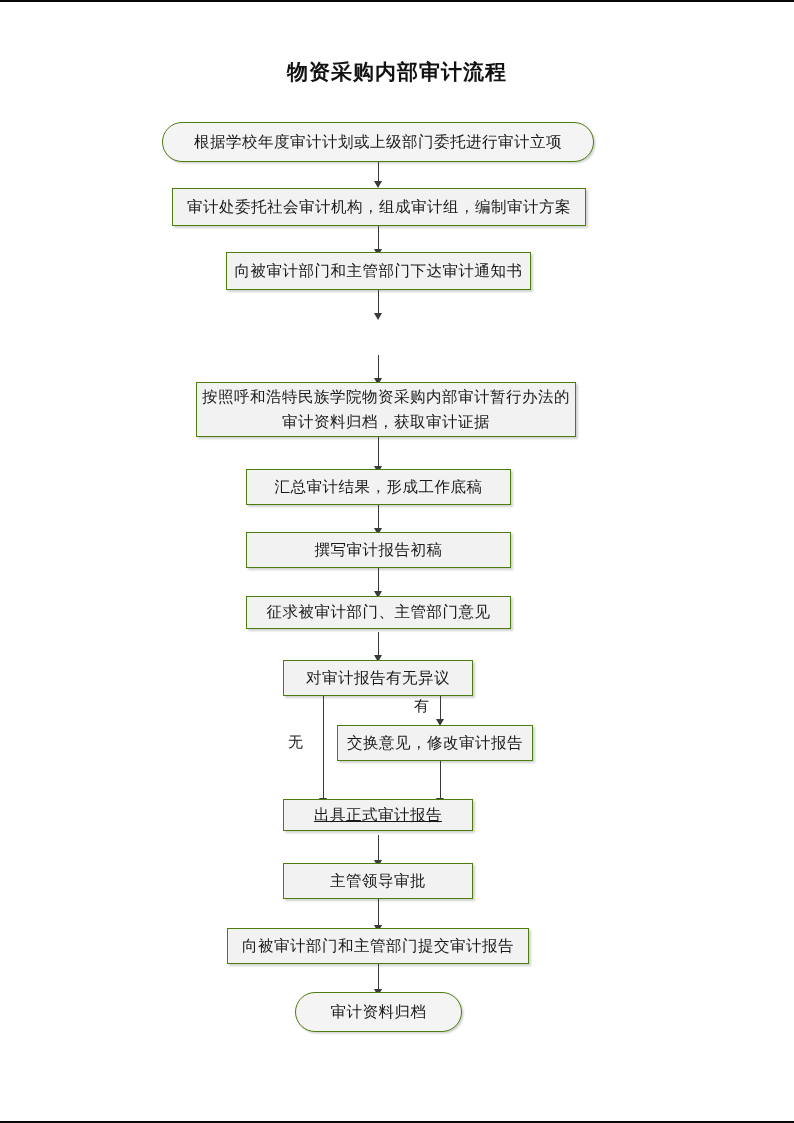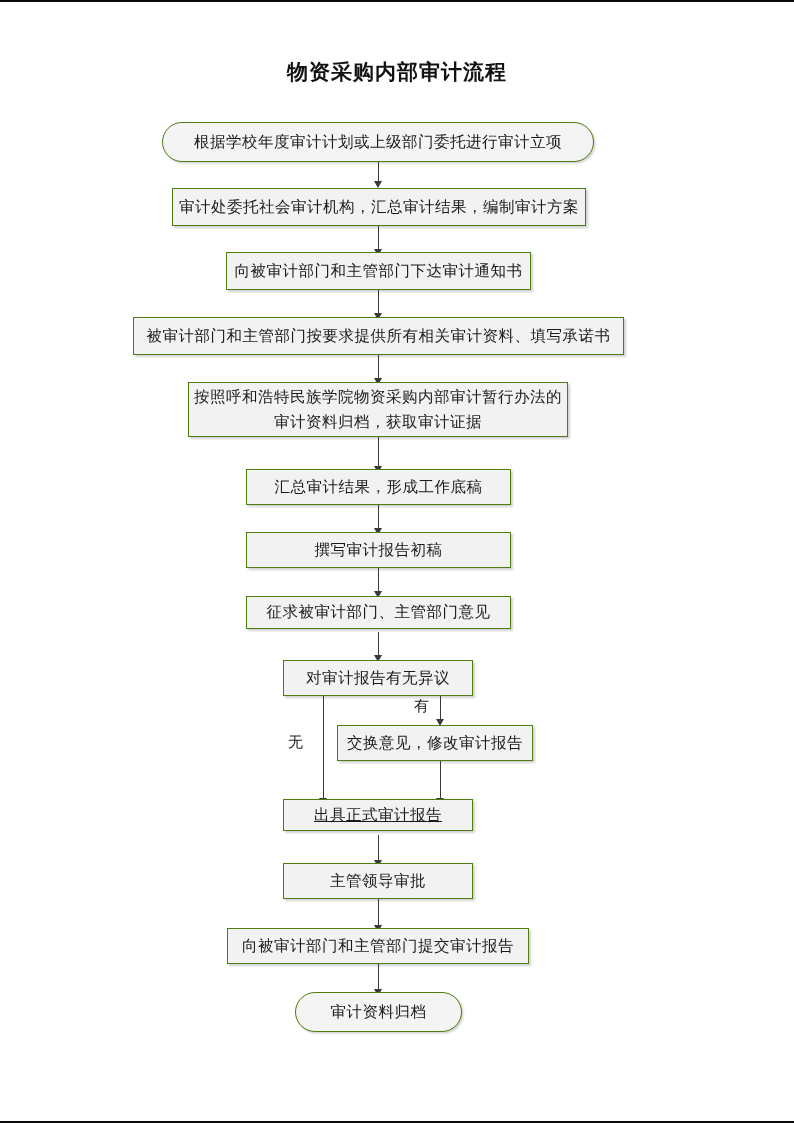--- a/index.html
+++ b/index.html
@@ -54,20 +54,21 @@
     justify-content:center;
     letter-spacing:.5px;
     box-shadow:1.5px 1.5px 2px rgba(0,0,0,.18);
   }
   .node.pill{
     border-radius:999px;
     background:#f4f4f4;
   }
   .node.two-line{
     line-height:1.55;
+    margin-left:8px;
   }
 
   
   .vline{
     position:absolute;
     width:1px;
     background:#3a3a3a;
   }
   .arrowhead{
     position:absolute;
@@ -92,31 +93,30 @@
   <div class="page-rule top"></div>
   <div class="page-rule bottom"></div>
 
   <div id="title">物资采购内部审计流程</div>
 
   <div class="node pill" style="left:162px;top:122px;width:432px;height:40px;">根据学校年度审计计划或上级部门委托进行审计立项</div>
 
   <div class="vline" style="left:378px;top:162px;height:20px;"></div>
   <div class="arrowhead" style="left:373.5px;top:181px;"></div>
 
-  <div class="node" style="left:172px;top:188px;width:414px;height:38px;">审计处委托社会审计机构，汇总审计结果，编制审计方案</div>
+  <div class="node" style="left:172px;top:188px;width:414px;height:38px;">审计处委托社会审计机构，组成审计组，编制审计方案</div>
 
   <div class="vline" style="left:378px;top:226px;height:24px;"></div>
   <div class="arrowhead" style="left:373.5px;top:249px;"></div>
 
   <div class="node" style="left:226px;top:252px;width:305px;height:38px;">向被审计部门和主管部门下达审计通知书</div>
 
   <div class="vline" style="left:378px;top:290px;height:24px;"></div>
   <div class="arrowhead" style="left:373.5px;top:313px;"></div>
 
-  <div class="node" style="left:133px;top:317px;width:491px;height:38px;">被审计部门和主管部门按要求提供所有相关审计资料、填写承诺书</div>
 
   <div class="vline" style="left:378px;top:355px;height:24px;"></div>
   <div class="arrowhead" style="left:373.5px;top:378px;"></div>
 
   <div class="node two-line" style="left:188px;top:382px;width:380px;height:55px;flex-direction:column;">
     <span>按照呼和浩特民族学院物资采购内部审计暂行办法的</span>
     <span>审计资料归档，获取审计证据</span>
   </div>
 
   <div class="vline" style="left:378px;top:437px;height:30px;"></div>

